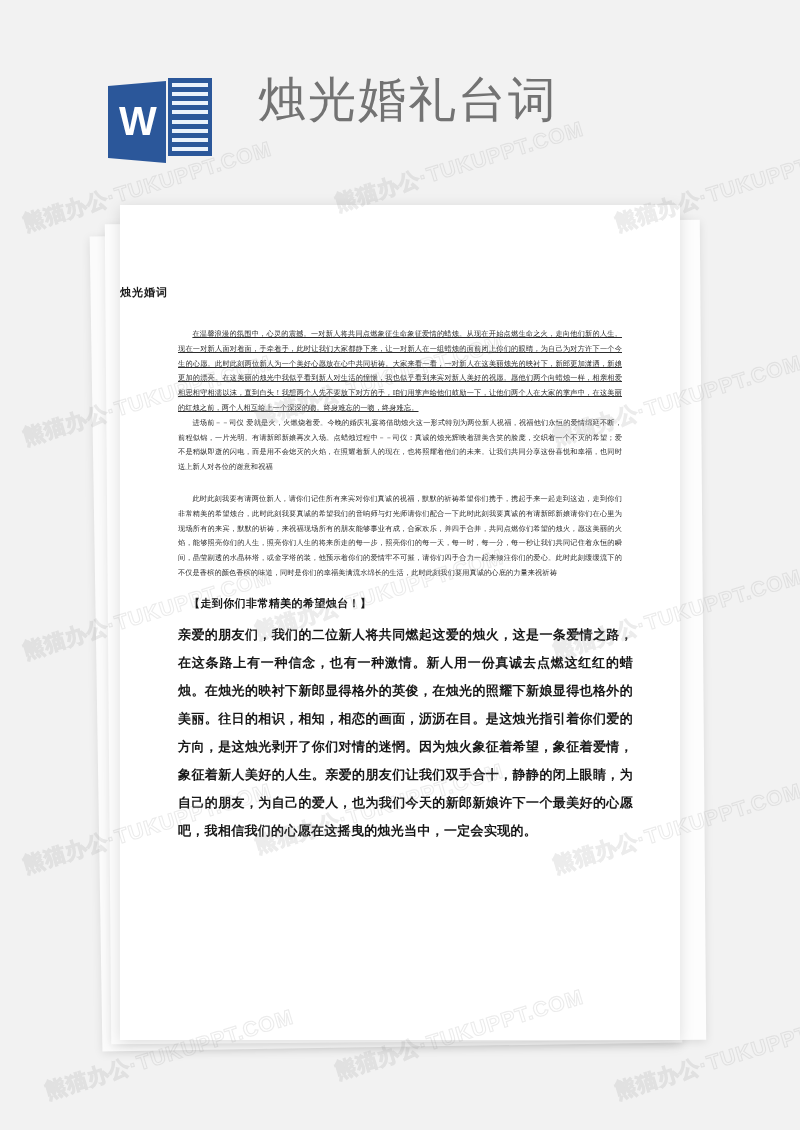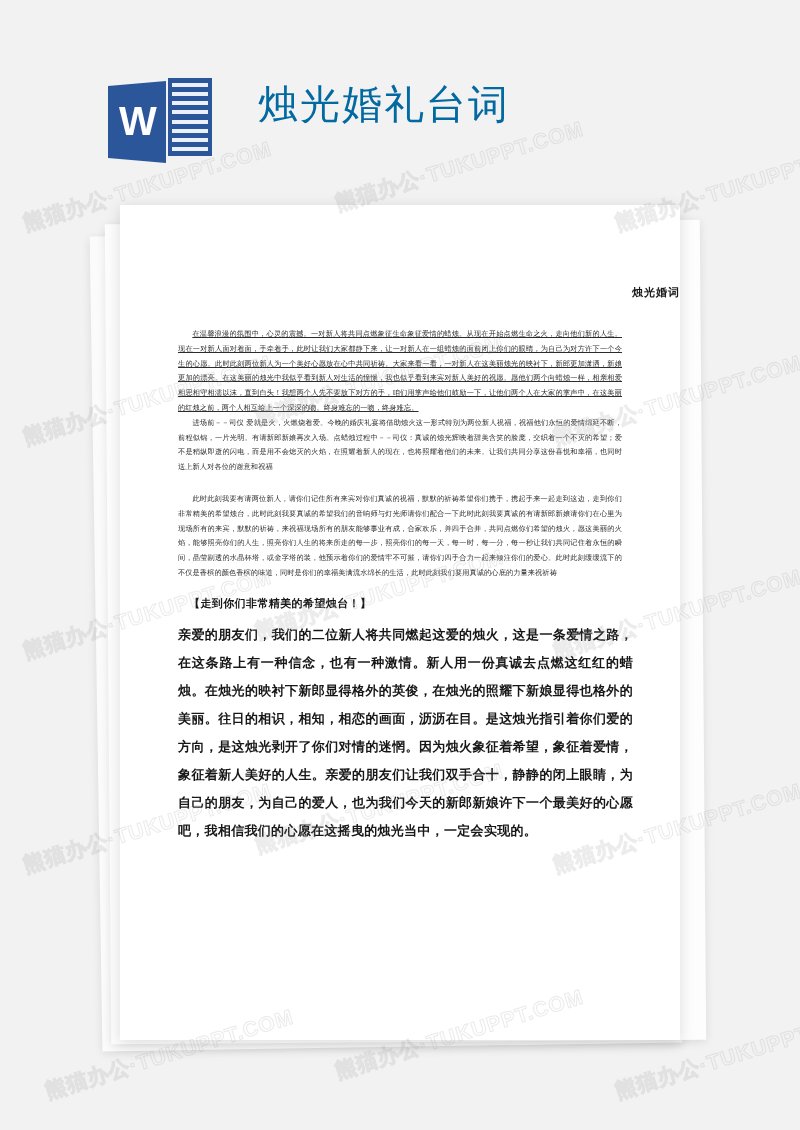--- a/index.html
+++ b/index.html
@@ -86,23 +86,23 @@
   }
   .doc-icon .lines-block i {
     display: block;
     height: 4px;
     background: #eaf1fb;
     width: 100%;
   }
   .header-title {
     position: absolute;
     left: 258px;
-    top: 84px;
-    font-size: 40px;
-    color: #0369a1;
+    top: 76px;
+    font-size: 48px;
+    color: #737373;
     font-family: "Liberation Sans", sans-serif;
     letter-spacing: 2px;
     line-height: 1;
     white-space: nowrap;
   }
 
   
   .paper-stack {
     position: absolute;
     left: 0; top: 0;
@@ -147,21 +147,21 @@
     top: 205px;
     width: 560px;
     height: 835px;
     z-index: 30;
     padding: 0;
     box-sizing: border-box;
     overflow: hidden;
   }
   .doc-title {
     margin: 80px 0 0 0;
-    text-align: right;
+    text-align: left;
     font-family: "DejaVu Serif", serif;
     font-size: 11px;
     font-weight: 700;
     color: #1a1a1a;
     letter-spacing: 1px;
   }
   .doc-para {
     margin: 0 58px 0 58px;
     font-family: "DejaVu Serif", serif;
     font-size: 7.2px;

